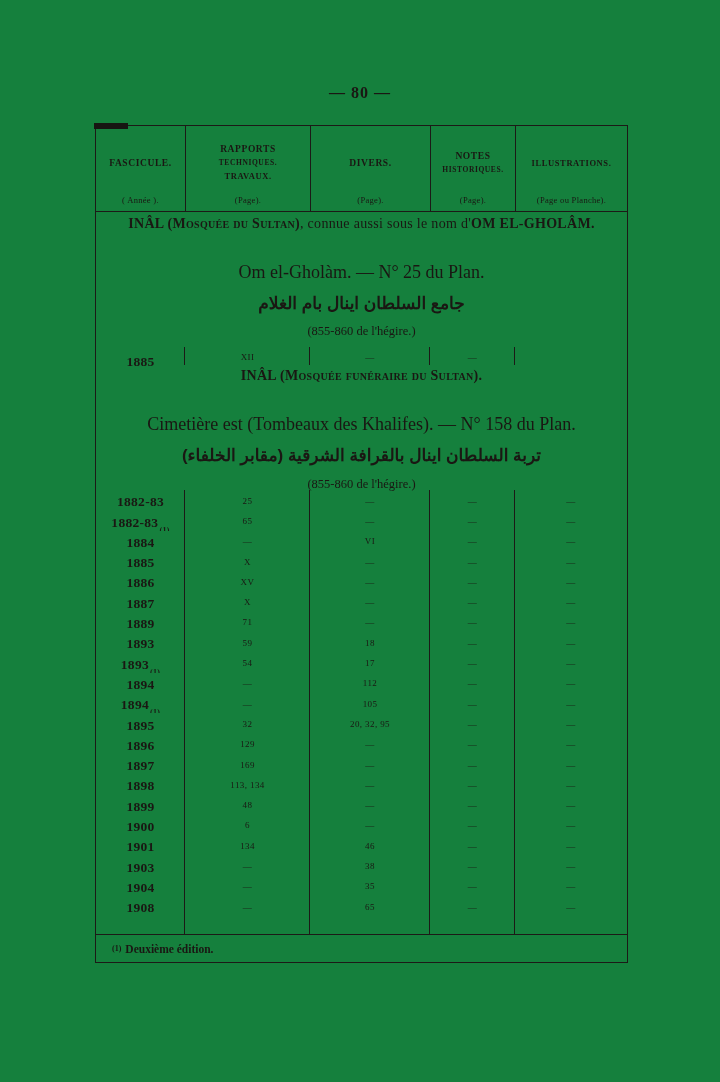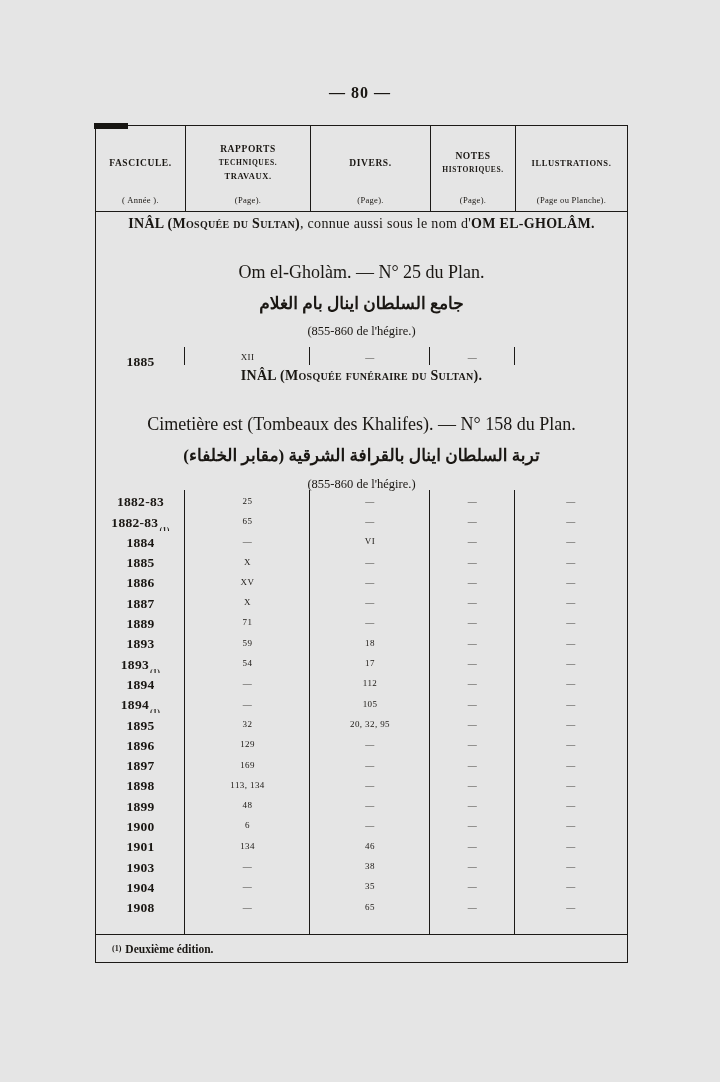--- a/index.html
+++ b/index.html
@@ -1,19 +1,19 @@
 <!DOCTYPE html>
 <html><head>
 <meta charset="utf-8">
 <style>
   html,body{margin:0;padding:0;}
   .page{
     position:relative;
     width:720px;height:1082px;
-    background:#e5e5e5;
+    background:#15803d;
     color:#1a1713;
     font-family:"Liberation Serif","DejaVu Serif",serif;
     overflow:hidden;
   }
   .pageno{
     position:absolute;top:84px;left:0;right:0;
     text-align:center;font-size:16px;font-weight:700;letter-spacing:1px;
   }
   .box{
     position:absolute;left:95px;top:125px;width:533px;height:838px;
@@ -49,21 +49,21 @@
     text-align:center;box-sizing:border-box;
   }
   .sec-head-0{height:131px;}
   .sec-head-1{height:120px;}
   .sh-main{font-size:14px;letter-spacing:.3px;}
   .hp-b{font-weight:700;}
   .hp-sc{font-weight:700;font-variant-caps:small-caps;}
   .hp-r{font-weight:400;}
   .sh-sub{font-size:18px;margin-top:20px;}
   .sh-ar{
-    font-family:Liberation Serif, serif;
+    font-family:Liberation Sans, sans-serif;
     font-size:17px;font-weight:700;line-height:1.25;
     direction:rtl;
     text-align:center;
   }
   .sh-date{font-size:12.5px;}
   
   .rows{position:relative;flex:0 0 auto;}
   .rows-fill{flex:1 1 auto;}
   .vline{position:absolute;width:1.4px;background:#1c1a17;top:0;bottom:0;}
   .rows-first .vline{top:4px;bottom:5px;}

